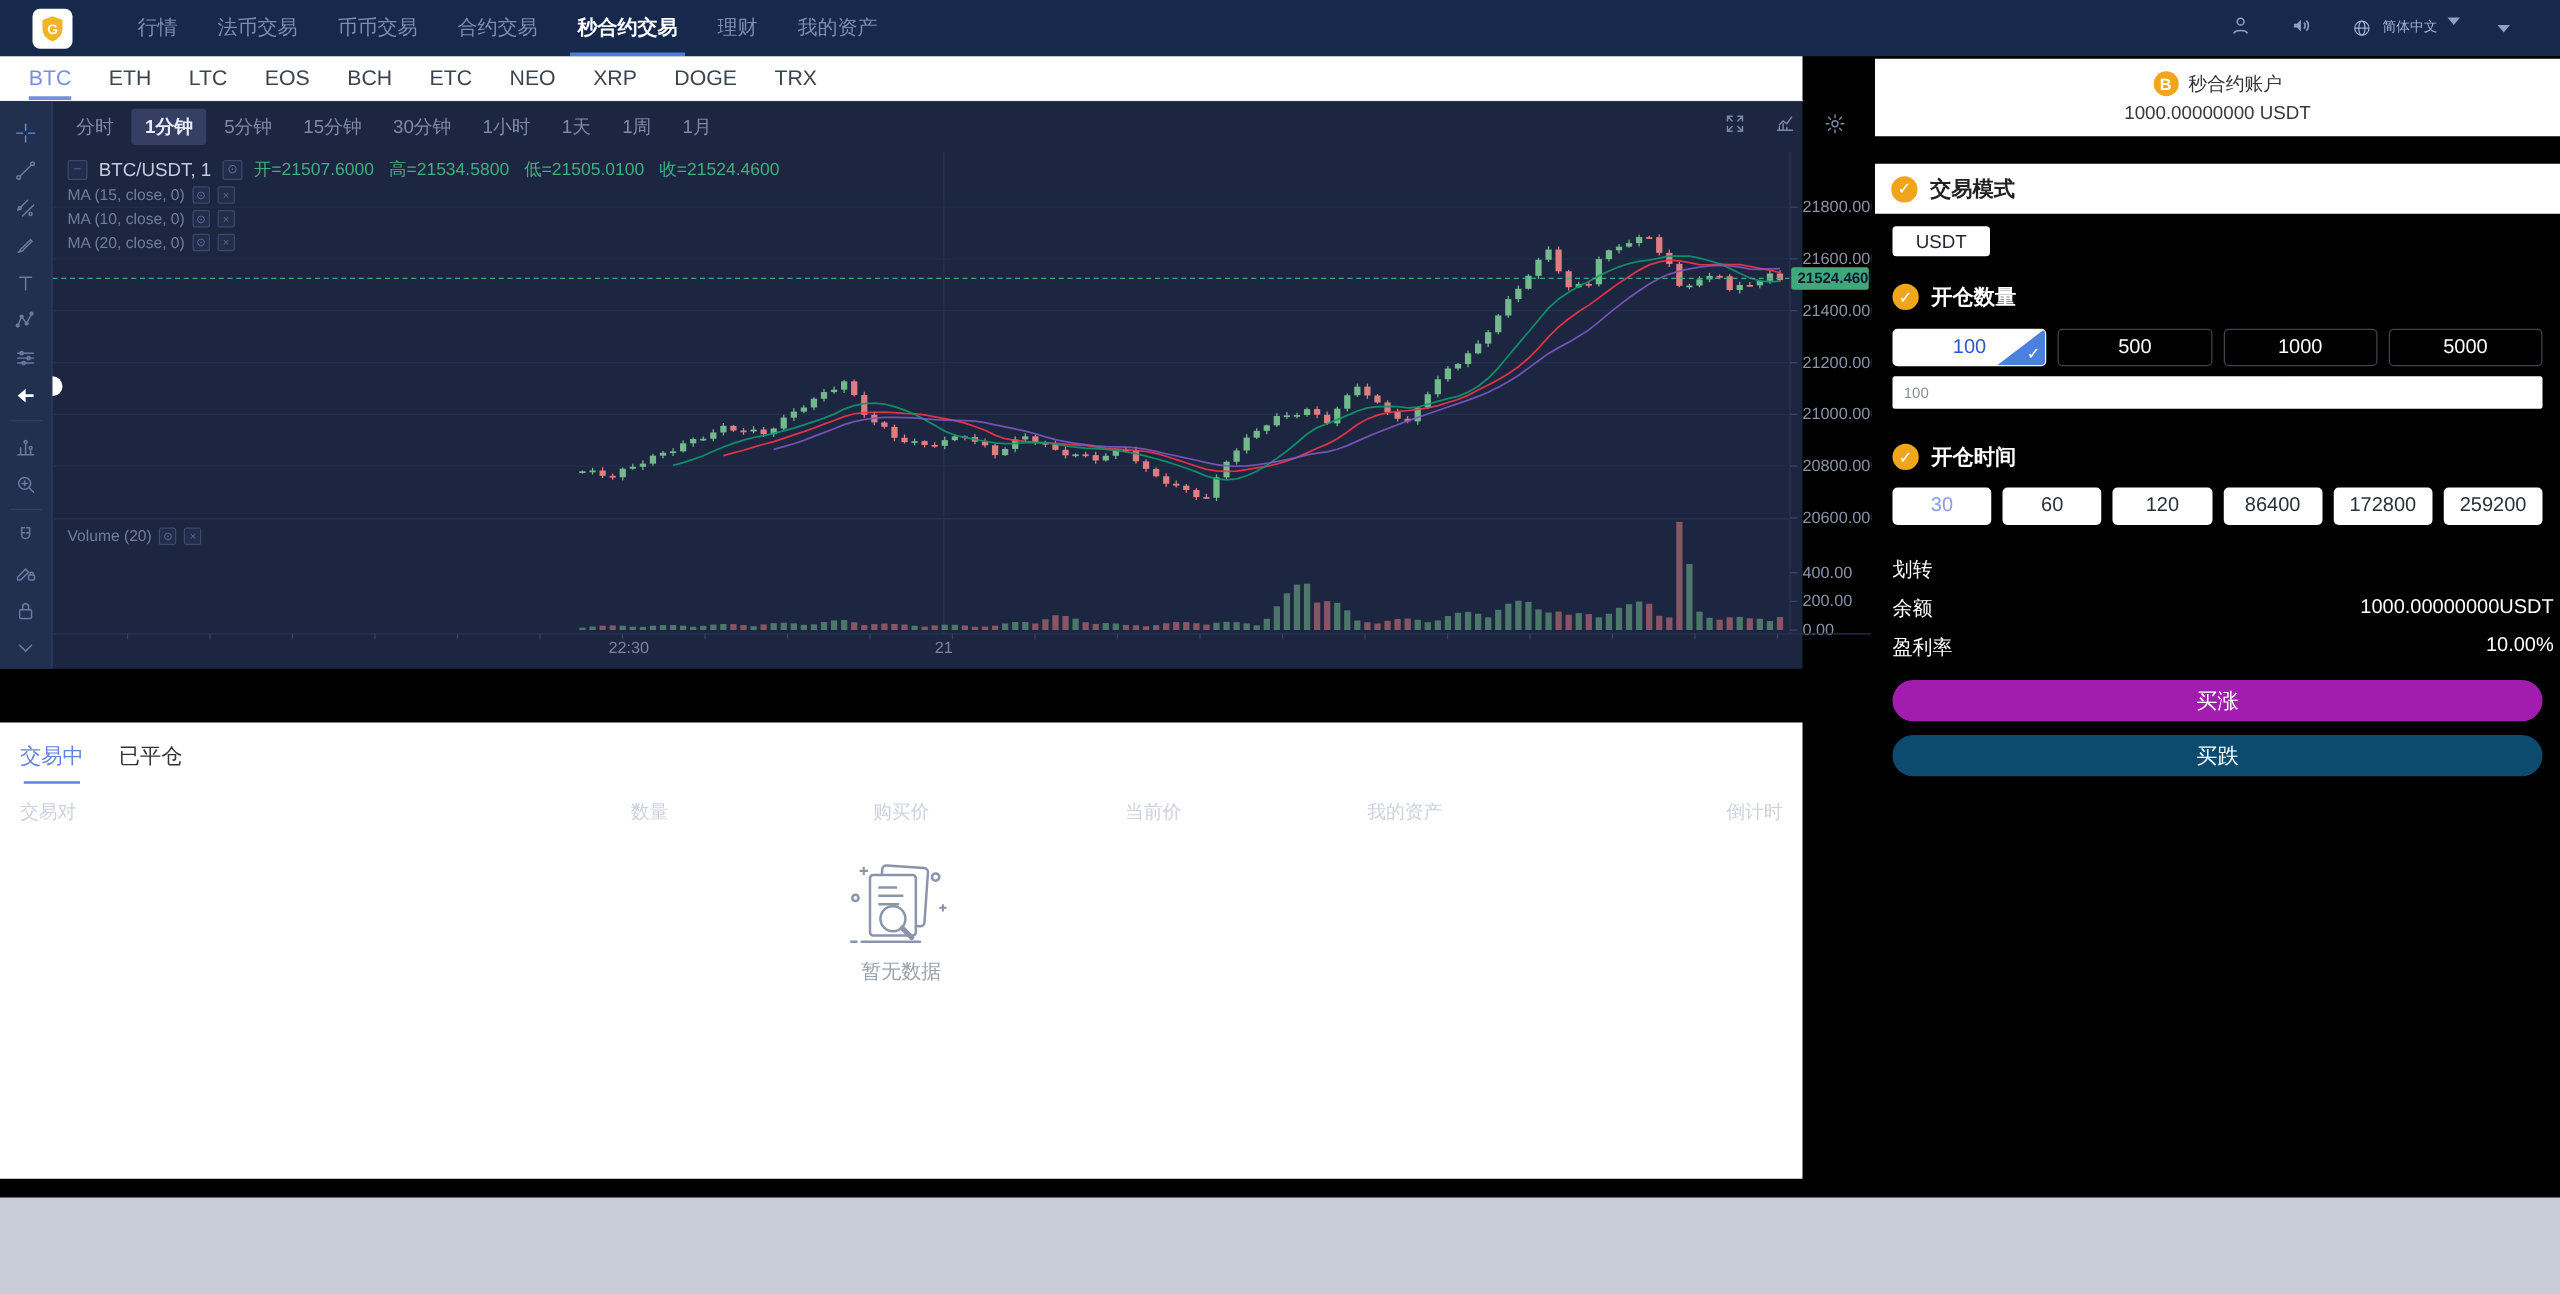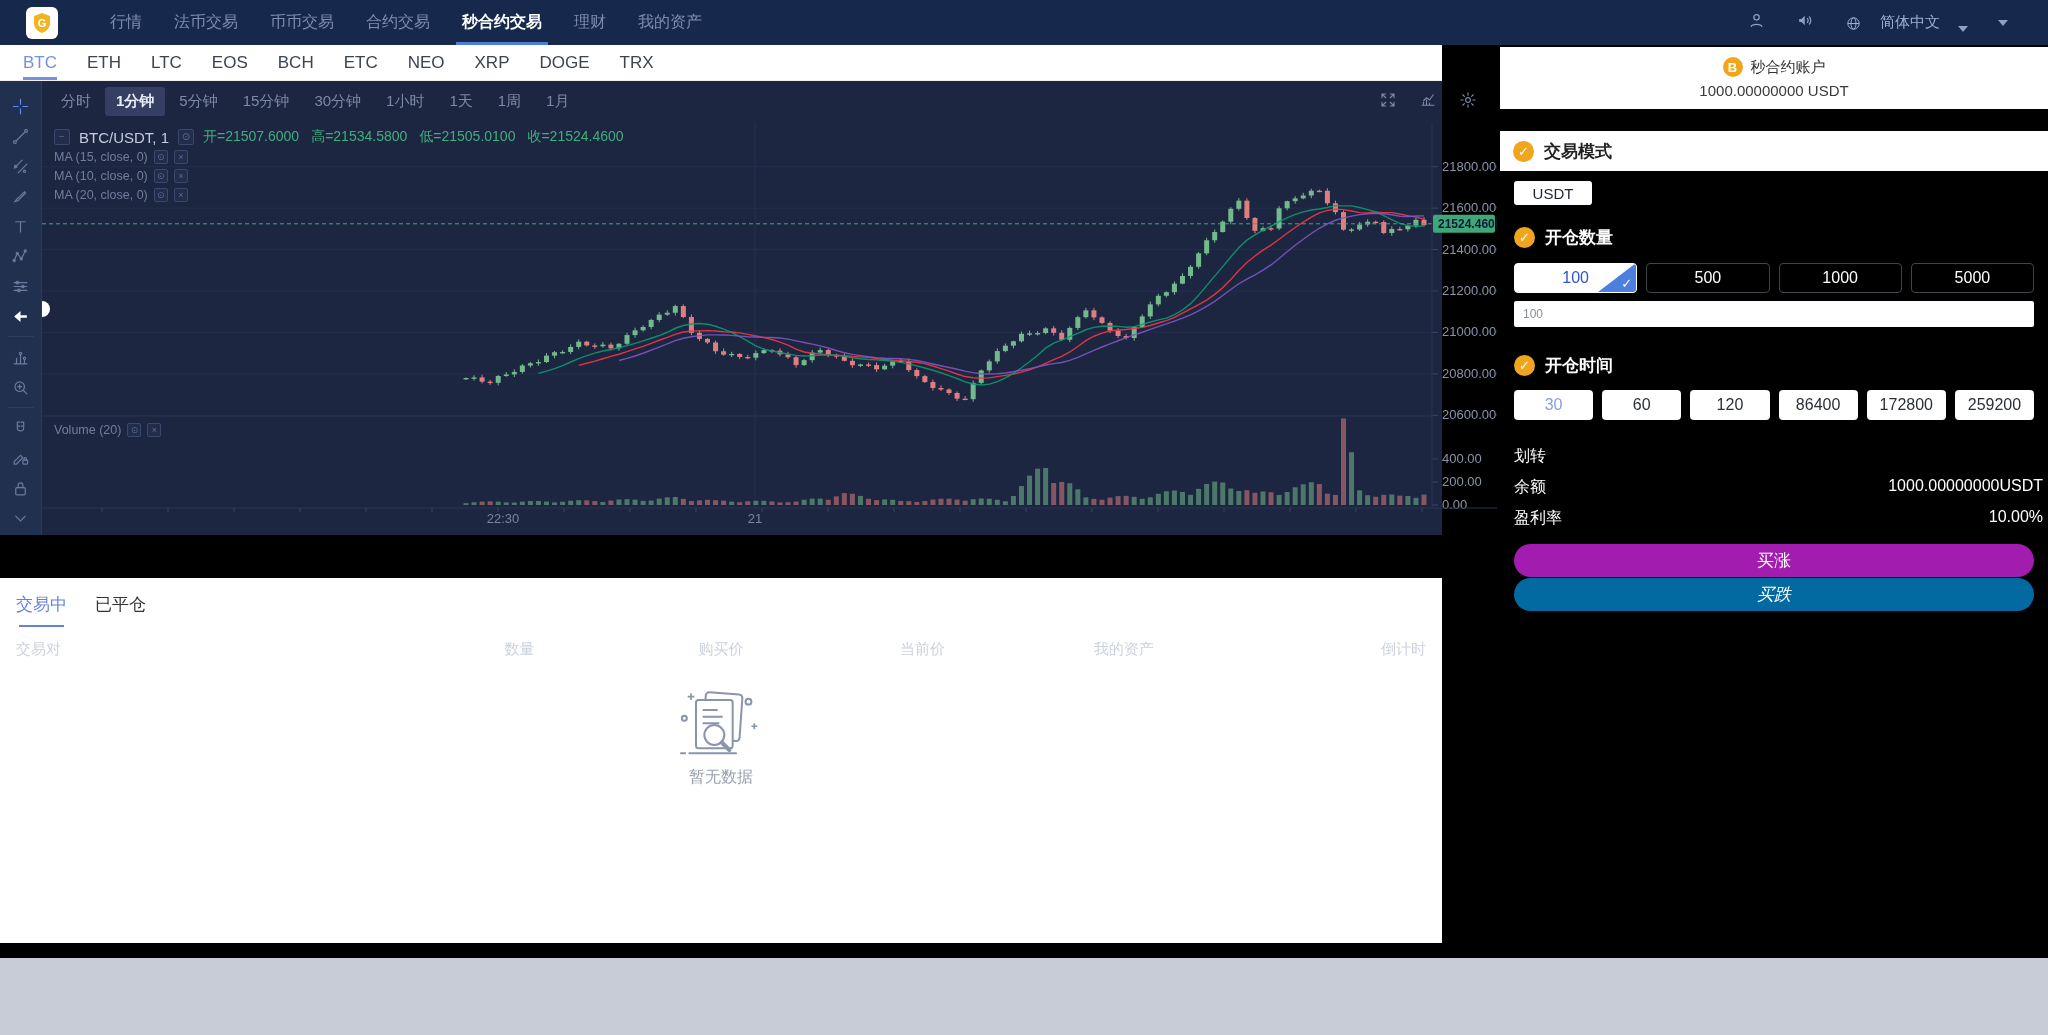--- a/index.html
+++ b/index.html
@@ -10,21 +10,21 @@
           display:flex;align-items:center;padding:0;box-sizing:border-box;}
   .logo{width:32px;height:32px;border-radius:6px;background:#fff;margin:0 36px 0 26px;
         display:flex;align-items:center;justify-content:center;}
   .nav-items{display:flex;height:100%;}
   .nav-item{color:#7d8cb0;font-size:16px;padding:0 16px;display:flex;align-items:center;
             position:relative;cursor:pointer;white-space:nowrap;}
   .nav-item.active{color:#fff;font-weight:bold;}
   .nav-item.active::after{content:'';position:absolute;left:10px;right:10px;bottom:0;height:3px;background:#4d7cd6;}
   .nav-right{margin-left:auto;display:flex;align-items:center;gap:30px;color:#8ea0c4;margin-right:40px;}
   .nav-right svg{width:19px;height:19px;}
-  .lang{display:flex;align-items:flex-end;gap:18px;font-size:15px;color:#9fb0d0;}
+  .lang{display:flex;align-items:flex-start;gap:8px;font-size:11px;color:#9fb0d0;}
   .lang svg{width:17px;height:17px;}
   .caret{width:0;height:0;border-left:5px solid transparent;border-right:5px solid transparent;
          border-top:6px solid #8ea0c4;display:inline-block;}
   
   .left{position:absolute;left:0;top:45px;width:1442px;}
   .tabsbar{height:35px;background:#fff;display:flex;padding:0 8px;border-bottom:1px solid #f0f0f0;}
   .mtab{font-size:17px;color:#3c4450;padding:0 15px;display:flex;align-items:center;position:relative;cursor:pointer;}
   .mtab.active{color:#7491dd;}
   .mtab.active::after{content:'';position:absolute;left:15px;right:15px;bottom:0;height:3px;background:#7491dd;}
   .tickerbar{height:51px;background:#fff;display:flex;}
@@ -95,21 +95,21 @@
              padding:0 9px;color:#8a8f99;font-size:12px;box-sizing:border-box;display:block;}
   .durations{display:flex;gap:9px;padding:0 14px;margin-top:13px;}
   .dur{flex:1;height:30px;background:#fff;border-radius:4px;color:#2b3038;font-size:16px;cursor:pointer;
        display:flex;align-items:center;justify-content:center;}
   .dur.selected{color:#8b9ce4;}
   .transfer{padding:0 14px;margin-top:26px;font-size:16px;cursor:pointer;width:fit-content;}
   .kv{display:flex;justify-content:space-between;padding:0 5px 0 14px;margin-top:10px;font-size:16px;}
   .btn{margin:0 14px;height:33px;border-radius:17px;display:flex;align-items:center;justify-content:center;
        font-size:17px;color:#fff;cursor:pointer;}
   .btn.buy{margin-top:15px;background:#a21caf;}
-  .btn.sell{margin-top:1px;background:#0369a1;font-style:italic;}
+  .btn.sell{margin-top:11px;background:#0c4a6e;}
   .footer{position:absolute;left:0;top:958px;width:2048px;height:77px;background:#c7ccd6;}
 </style>
 </head>
 <body>
 
 <header class="navbar">
   <div class="logo">
     <svg viewBox="0 0 24 24" width="24" height="24">
       <path d="M12 2l8 3v7c0 5-3.5 8.5-8 10-4.5-1.5-8-5-8-10V5z" fill="#f0b425"></path>
       <text x="12" y="16" text-anchor="middle" font-size="11" font-weight="bold" fill="#fff">G</text>

